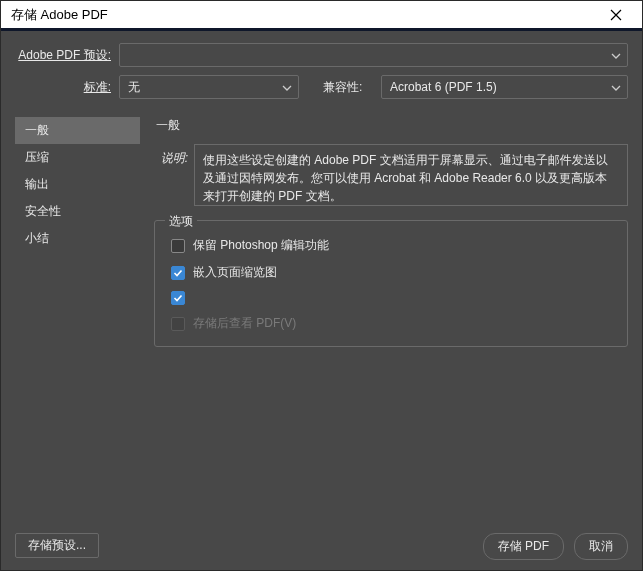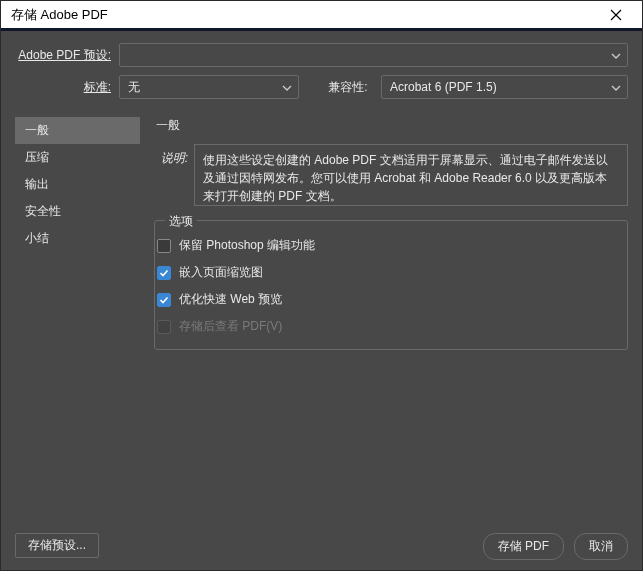--- a/index.html
+++ b/index.html
@@ -73,21 +73,21 @@
   .select .chev {
     position: absolute;
     right: 6px;
     top: 50%;
     transform: translateY(-50%);
     color: #ccc;
   }
   .preset-select { flex: 1; }
   .row2 { display: flex; align-items: center; }
   .std-select { width: 180px; }
-  .compat-label { width: 58px; text-align: center; padding-right: 8px; margin-left: 24px; }
+  .compat-label { width: 58px; text-align: left; padding-right: 8px; margin-left: 24px; }
   .compat-select { flex: 1; }
   .mid {
     flex: 1;
     display: flex;
     margin-top: 10px;
     gap: 14px;
     min-height: 0;
   }
   .sidebar {
     width: 125px;
@@ -130,21 +130,21 @@
     border: 1px solid #6a6a6a;
     padding: 6px 8px;
     color: #e8e8e8;
     line-height: 1.5;
     height: 62px;
     overflow: hidden;
   }
   .fieldset {
     border: 1px solid #6a6a6a;
     border-radius: 3px;
-    padding: 16px 14px 14px 2px;
+    padding: 16px 14px 14px 16px;
     position: relative;
     margin-left: 0;
   }
   .fieldset-title {
     position: absolute;
     top: -8px;
     left: 10px;
     background: #484848;
     padding: 0 4px;
     color: #e8e8e8;
@@ -283,21 +283,20 @@
             </div>
             <span class="check-label">嵌入页面缩览图</span>
           </div>
 
           <div class="check-row">
             <div class="checkbox checked">
               <svg viewBox="0 0 10 10">
                   <path d="M1.5 5 L4 7.5 L8.5 2.5" stroke="#fff" stroke-width="1.6" fill="none"></path>
                 </svg>
             </div>
-            <span class="check-label">优化快速 Web 预览</span>
           </div>
 
           <div class="check-row">
             <div class="checkbox disabled">
               
             </div>
             <span class="check-label disabled">存储后查看 PDF(V)</span>
           </div>
         </div>
       </div>

